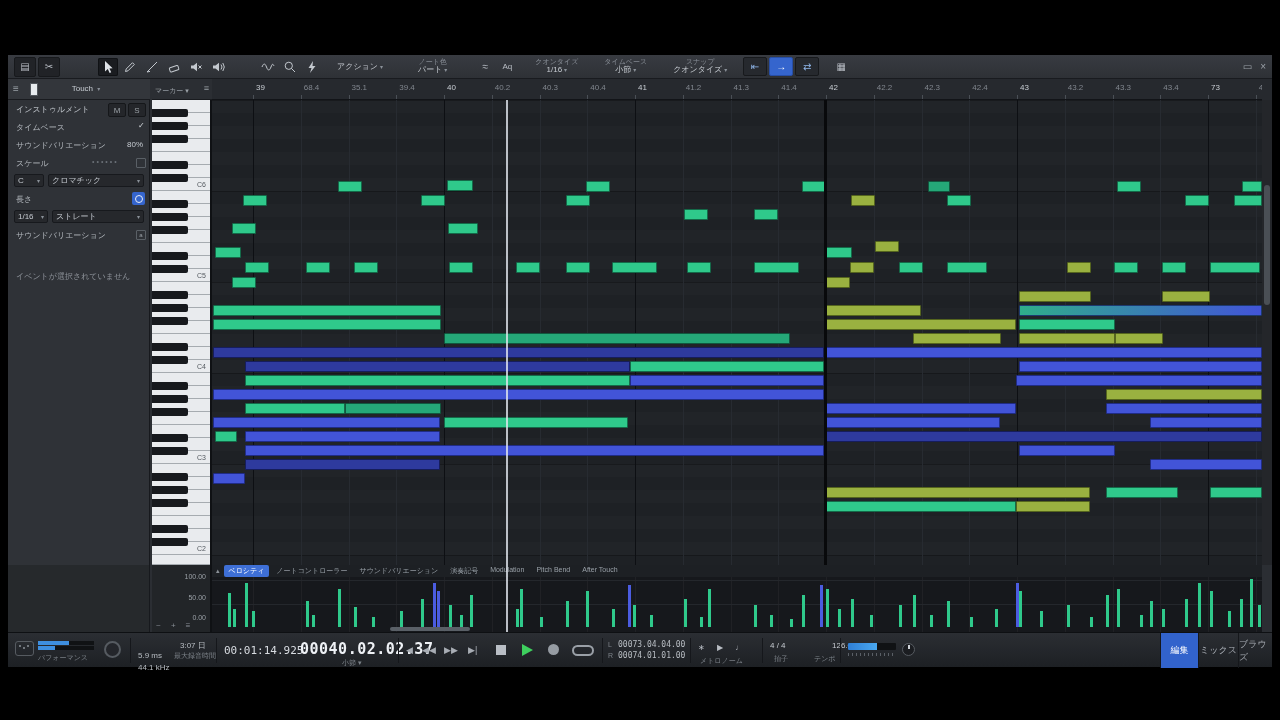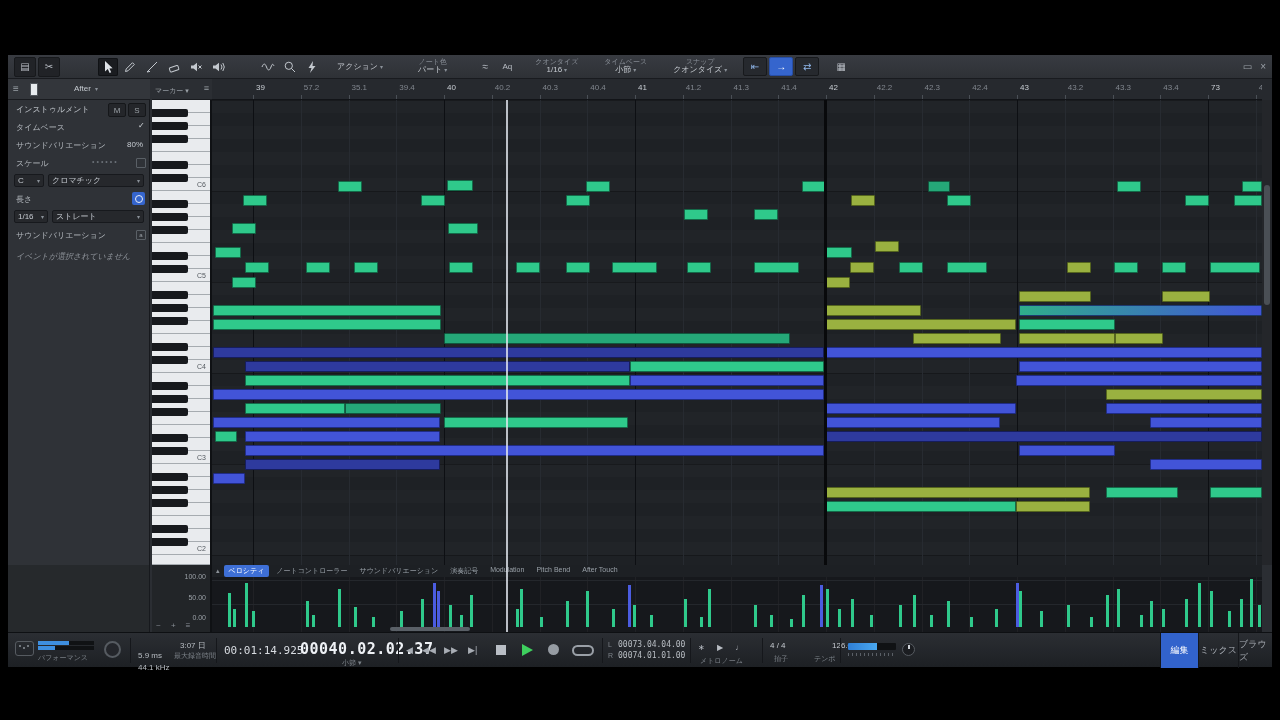--- a/index.html
+++ b/index.html
@@ -233,31 +233,31 @@
         </div>
       <div class="winicons">
         <span>▭</span>
         <span>×</span>
       </div>
     </div>
 
     <div class="panel-header">
       <span style="position:absolute;left:5px;top:4px;font-size:10px;color:#9aa0a7;">≡</span>
       <span style="position:absolute;left:22px;top:4px;width:8px;height:13px;background:#e8ecef;border:1px solid #51565c;box-sizing:border-box;"></span>
-      <span style="position:absolute;left:40px;top:5px;width:76px;text-align:center;font-size:8px;color:#c6cbd1;"><span>After</span> <span class="car">▾</span></span>
+      <span style="position:absolute;left:40px;top:5px;width:76px;text-align:center;font-size:8px;color:#c6cbd1;"><span>Touch</span> <span class="car">▾</span></span>
     </div>
     <div class="keys-header">
       <span style="position:absolute;left:3px;top:7px;font-size:7px;color:#9aa0a7;"><span>マーカー</span> ▾</span>
       <span style="position:absolute;right:3px;top:4px;font-size:9px;color:#9aa0a7;">≡</span>
     </div>
     <div class="ruler" id="ruler-ticks">
         <div class="tick" style="left: 41px;"></div>
         <span class="rlabel bar" style="left: 44px;">39</span>
         <div class="tick" style="left: 88.75px;"></div>
-        <span class="rlabel" style="left: 91.75px;">57.2</span>
+        <span class="rlabel" style="left: 91.75px;">68.4</span>
         <div class="tick" style="left: 136.5px;"></div>
         <span class="rlabel" style="left: 139.5px;">35.1</span>
         <div class="tick" style="left: 184.25px;"></div>
         <span class="rlabel" style="left: 187.25px;">39.4</span>
         <div class="tick" style="left: 232px;"></div>
         <span class="rlabel bar" style="left: 235px;">40</span>
         <div class="tick" style="left: 279.75px;"></div>
         <span class="rlabel" style="left: 282.75px;">40.2</span>
         <div class="tick" style="left: 327.5px;"></div>
         <span class="rlabel" style="left: 330.5px;">40.3</span>
@@ -332,21 +332,21 @@
           <span class="car">▾</span>
       </div>
       <div class="psel" style="left:44px;top:110px;width:92px;">
         <span>ストレート</span>
           <span class="car">▾</span>
       </div>
 
       <div class="prow" style="top:130px;">サウンドバリエーション</div>
       <div class="tinybox" style="left:128px;top:130px;">a</div>
 
-      <div class="prow" style="top:151px;color:#8f949b;font-style:italic;">イベントが選択されていません</div>
+      <div class="prow" style="top:171px;color:#8f949b;">イベントが選択されていません</div>
     </div>
 
     <div class="keys" id="keys">
         <div class="wkey" style="top: 0px;"></div>
         <div class="wkey" style="top: 13px;"></div>
         <div class="wkey" style="top: 26px;"></div>
         <div class="wkey" style="top: 39px;"></div>
         <div class="wkey" style="top: 52px;"></div>
         <div class="wkey" style="top: 65px;"></div>
         <div class="wkey" style="top: 78px;"></div>

